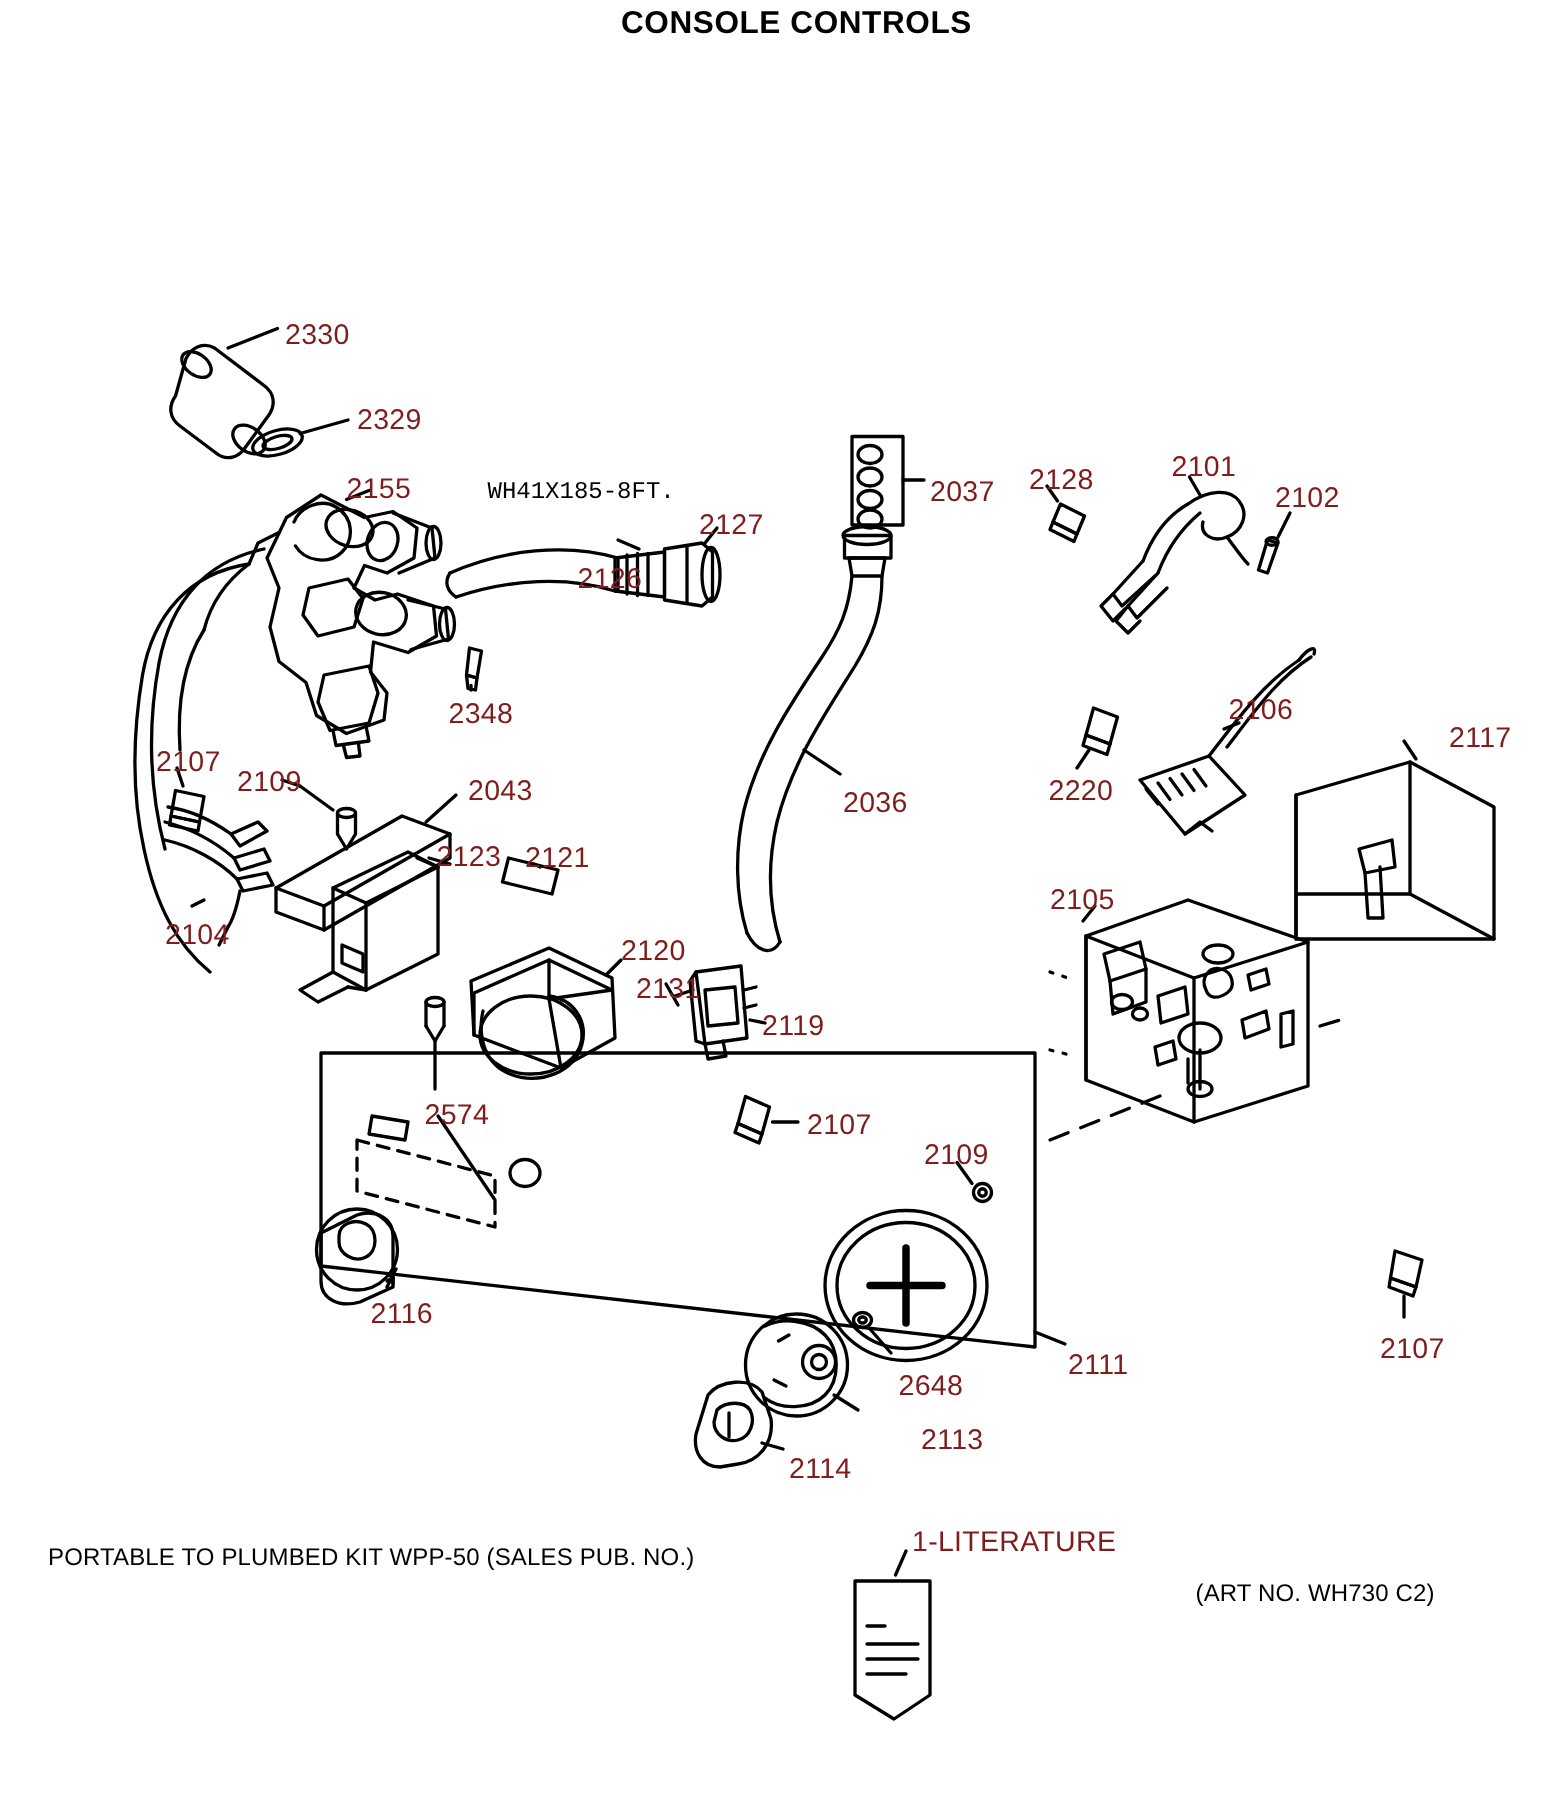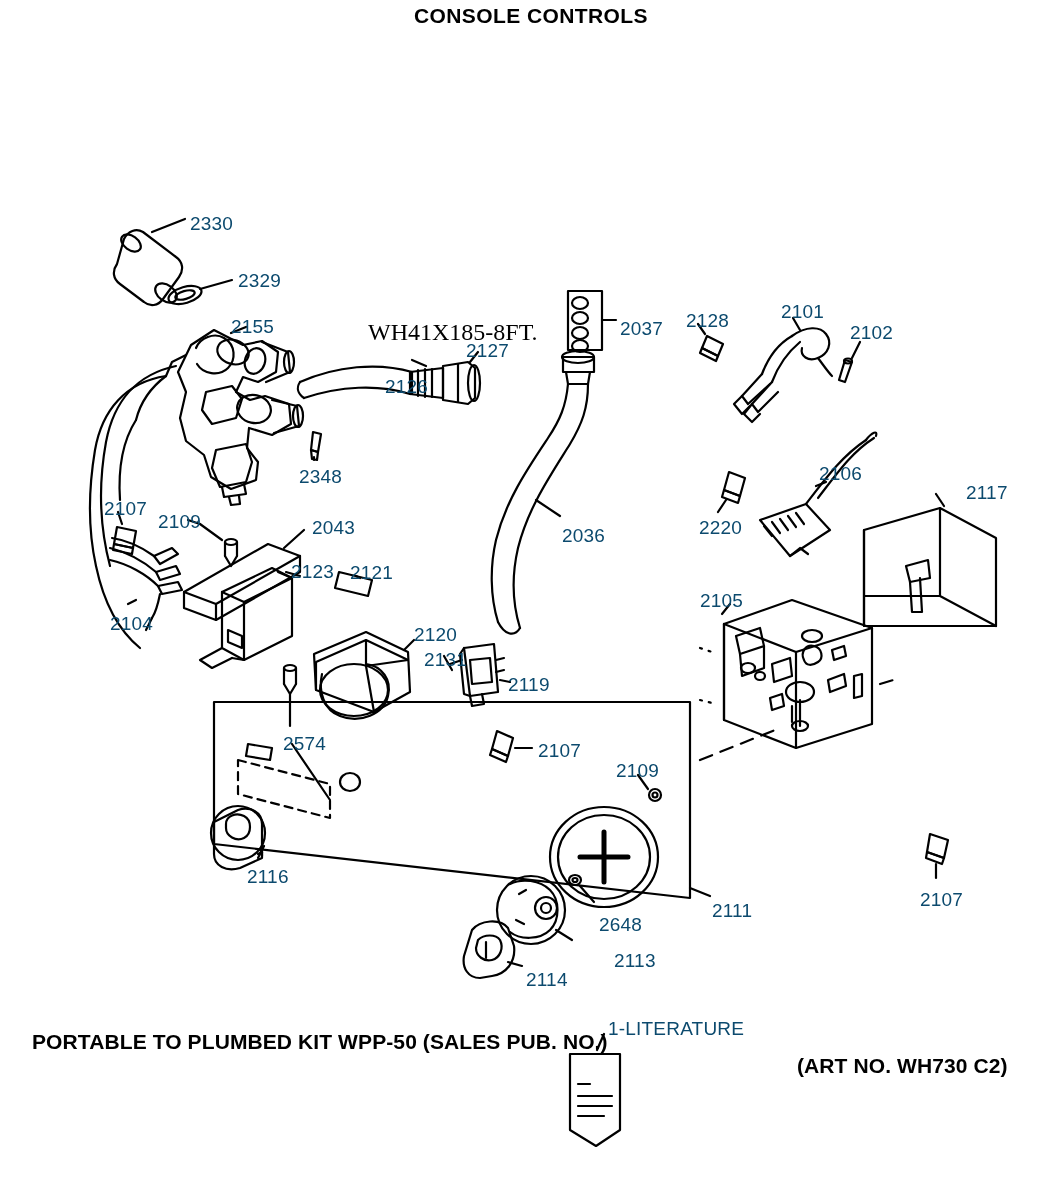--- a/index.html
+++ b/index.html
@@ -26,44 +26,43 @@
     left: 0; top: 0;
     width: 1045px;
     height: 1200px;
   }
   .lbl {
     position: absolute;
     font-family: "Liberation Sans", sans-serif;
     font-size: 19px;
     letter-spacing: 0.2px;
     white-space: nowrap;
-    color: #0c4a6e;
+    color: #7f1d1d;
   }
   .title {
     position: absolute;
     font-family: "Liberation Sans", sans-serif;
     font-weight: bold;
     font-size: 21px;
     letter-spacing: 0.4px;
     white-space: nowrap;
   }
   .footer-note {
     position: absolute;
     font-family: "Liberation Sans", sans-serif;
-    font-weight: bold;
-    font-size: 21px;
+    font-weight: normal;
+    font-size: 16px;
     letter-spacing: 0.1px;
     white-space: nowrap;
   }
   .callout-txt {
     position: absolute;
-    font-family: Liberation Serif, serif;
-    font-size: 24px;
+    font-family: Liberation Mono, monospace;
+    font-size: 16px;
     white-space: nowrap;
-    margin-left: 43px;
   }
 </style>
 </head>
 <body>
 
 <div id="diagram-root">
 
   <div class="title" style="left:414px; top:4px;">CONSOLE CONTROLS</div>
 
   <svg class="art" viewBox="0 0 1045 1200" xmlns="http://www.w3.org/2000/svg">

